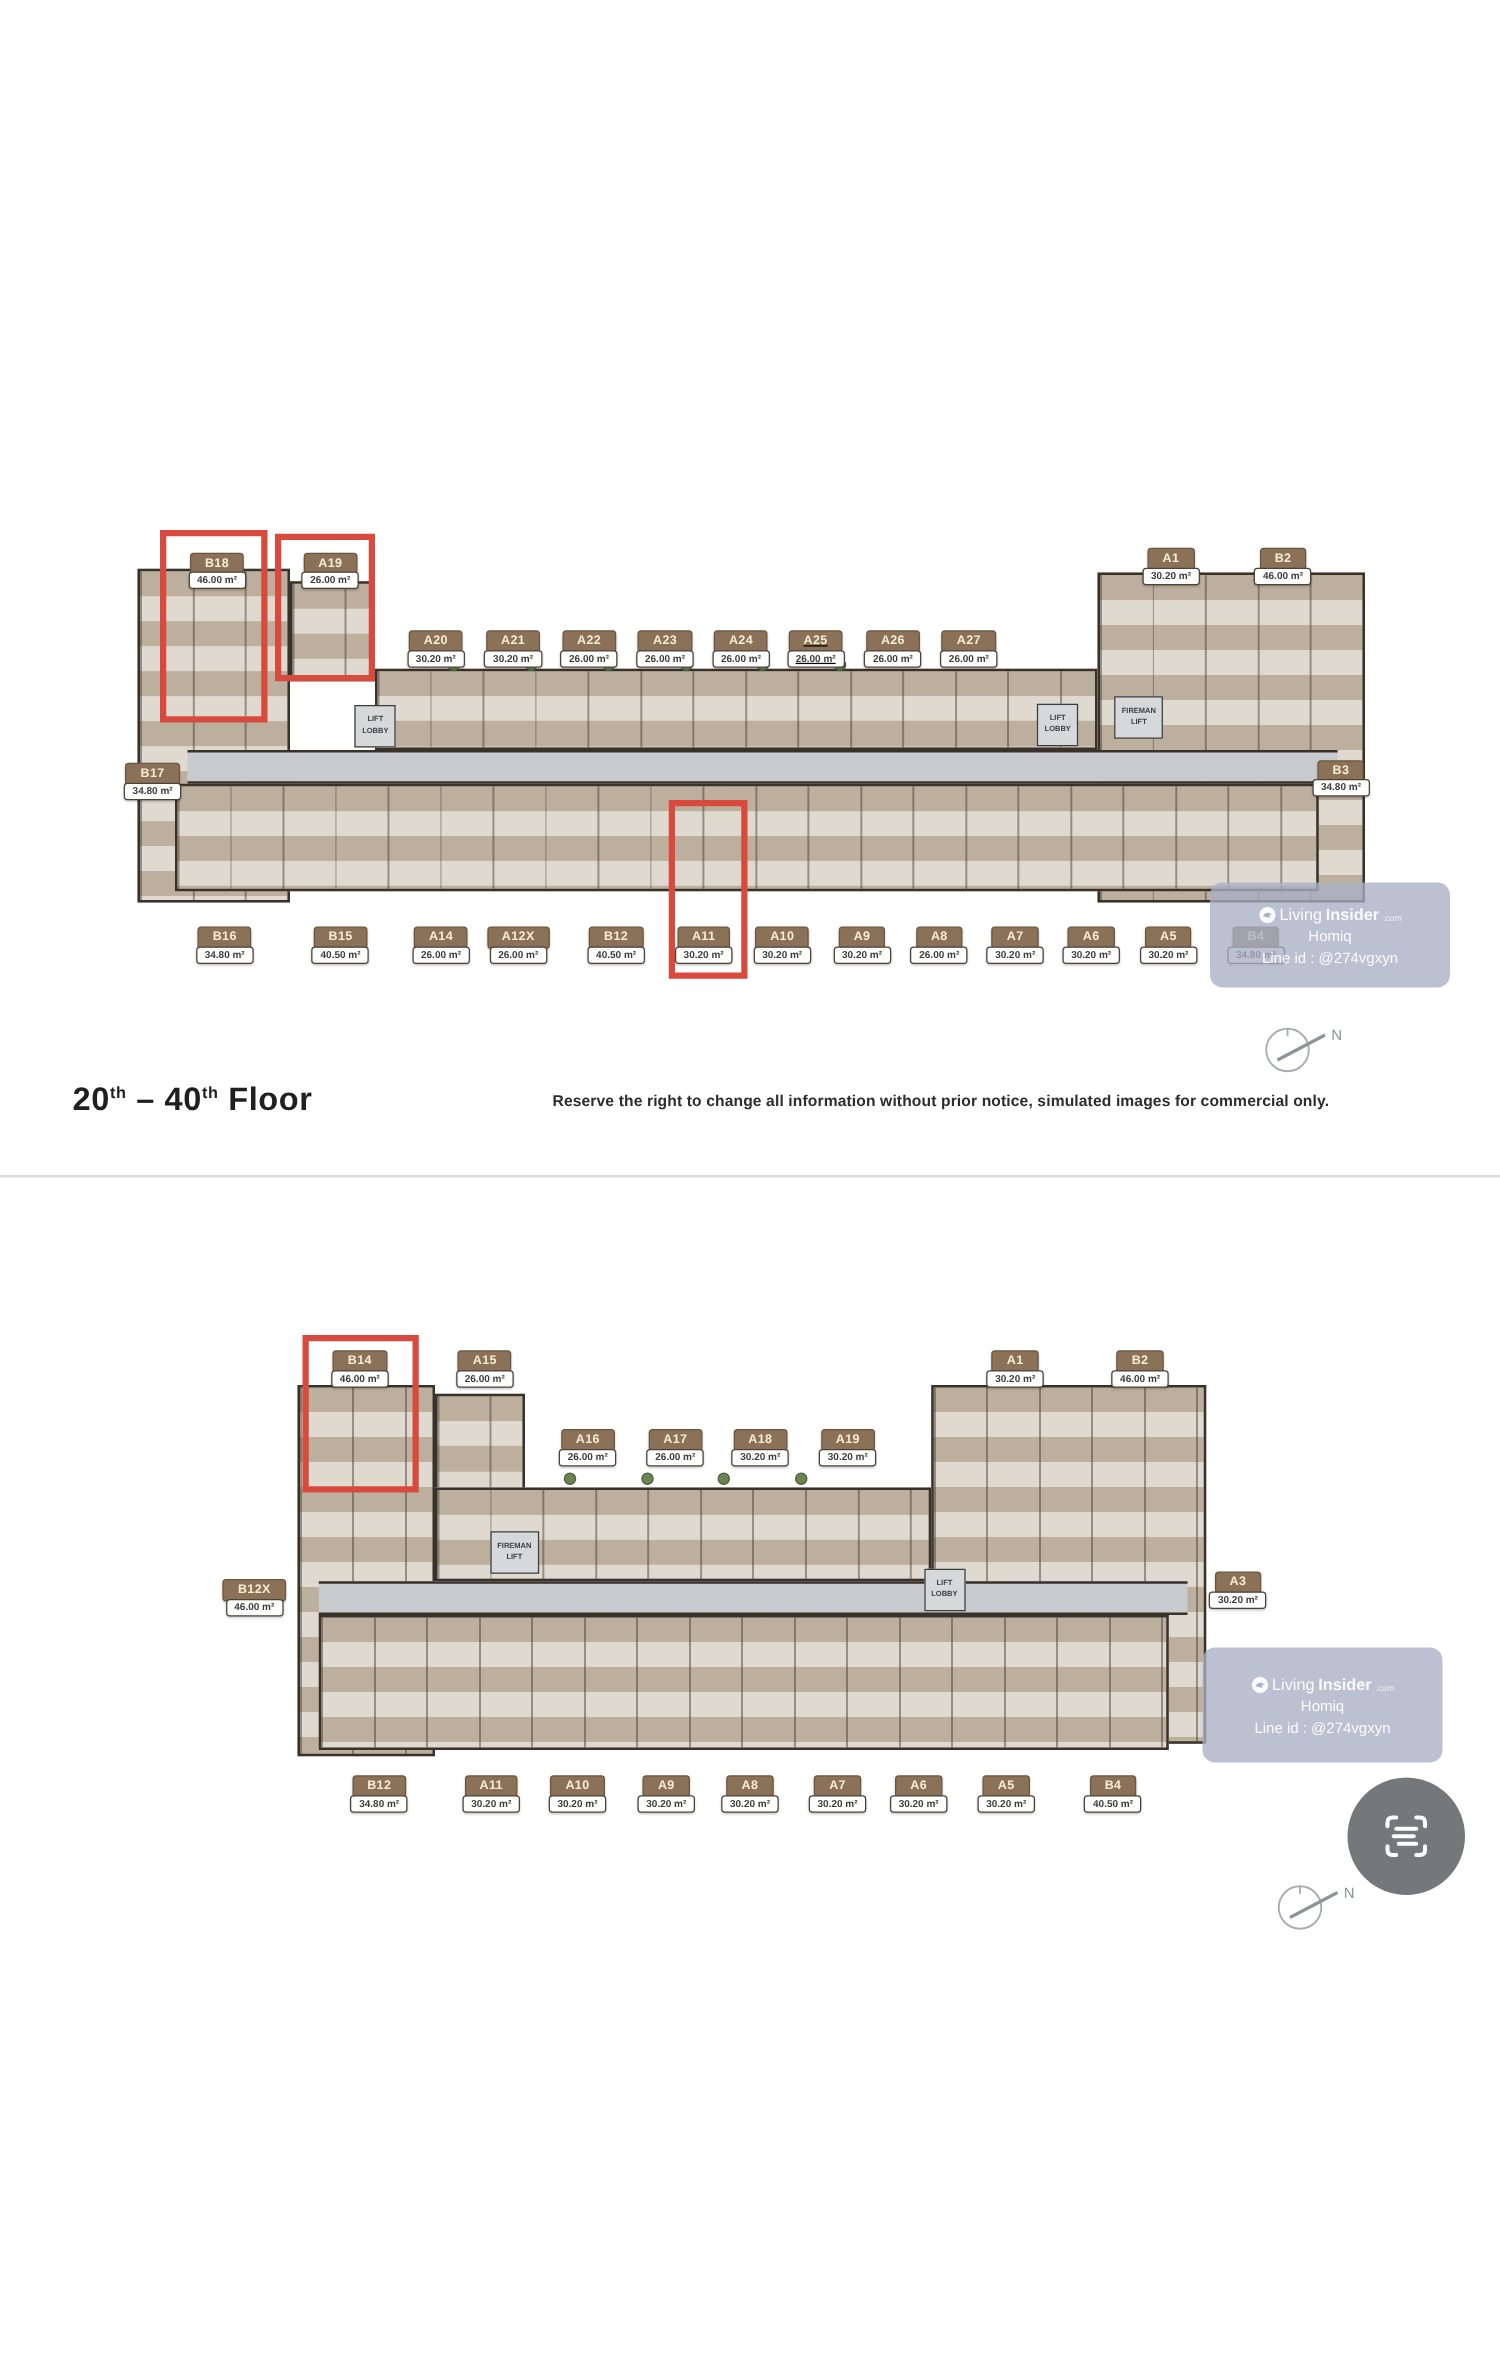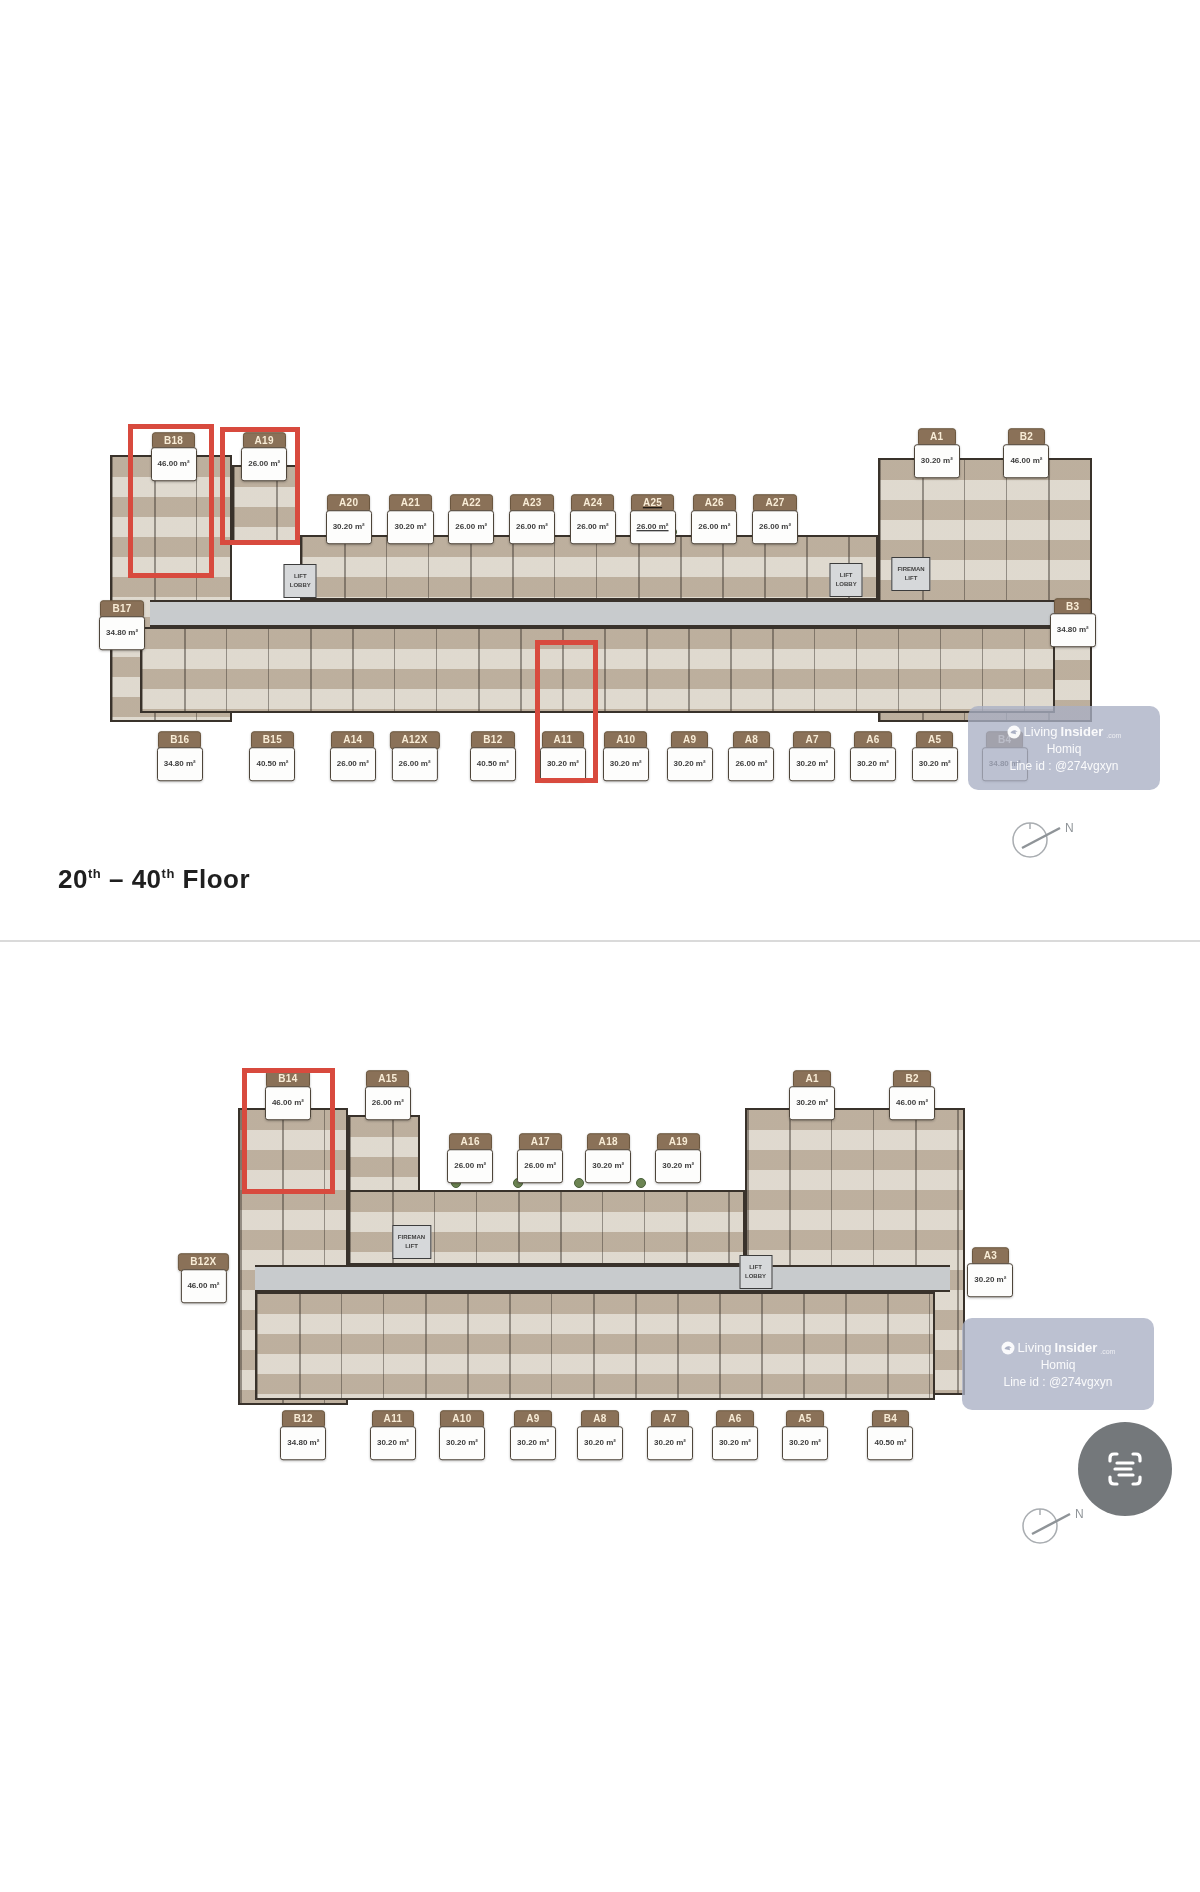--- a/index.html
+++ b/index.html
@@ -11,21 +11,21 @@
     background:
       repeating-linear-gradient(90deg, rgba(57,50,43,.45) 0 1.5px, transparent 1.5px 42px),
       repeating-linear-gradient(180deg, rgba(148,123,98,.30) 0 20px, rgba(250,248,244,.38) 20px 40px),
       #cfc6b8;}
   .corridor{position:absolute;box-sizing:border-box;background:#c8cbcd;
     border-top:2px solid #39322b;border-bottom:2px solid #39322b;z-index:2;}
   .unit-badge{position:absolute;transform:translate(-50%,-50%);display:flex;flex-direction:column;
     align-items:center;z-index:4;filter:drop-shadow(0 1px 1px rgba(0,0,0,.25));}
   .unit-id{background:#8a7158;color:#f8ecd6;font-size:10px;font-weight:bold;letter-spacing:.3px;
     padding:2px 11px;border-radius:3px;border:1px solid #6b573f;line-height:1.15;white-space:nowrap;}
-  .unit-area{background:#fdfdfc;color:#3c3c3c;font-size:8px;font-weight:bold;padding:11px 6px;
+  .unit-area{background:#fdfdfc;color:#3c3c3c;font-size:8px;font-weight:bold;padding:1px 6px;
     border-radius:3px;border:1px solid #4c4338;margin-top:-2px;line-height:1.25;white-space:nowrap;}
   .highlight-box{position:absolute;border:5px solid #d84a3e;z-index:5;box-sizing:border-box;}
   .lift-label{position:absolute;transform:translate(-50%,-50%);background:#d6d8da;border:1.5px solid #3c3c3c;
     color:#3f3f3f;font-size:6px;font-weight:bold;text-align:center;white-space:pre-line;
     padding:7px 5px;line-height:1.5;z-index:3;}
   .plant{position:absolute;width:8px;height:8px;border-radius:50%;background:#6c8452;
     border:1px solid #49603a;z-index:3;transform:translate(-50%,-50%);}
   .caption{position:absolute;left:58px;top:864px;font-size:26px;font-weight:600;color:#1f1f1f;letter-spacing:.5px;}
   .caption sup{font-size:13px;font-weight:600;}
   .disclaimer{position:absolute;left:442px;top:874px;width:724px;margin:0;font-size:12.5px;
@@ -179,20 +179,21 @@
       </div>
       <div class="unit-badge" style="left: 89.3%; top: 76.4%;">
         <div class="unit-id">B4</div>
         <div class="unit-area">34.80 m²</div>
       </div>
     </section>
 
   <div class="caption">
     <span>20</span><sup>th</sup><span> – </span><span>40</span><sup>th</sup><span> Floor</span>
   </div>
+  <p class="disclaimer">Reserve the right to change all information without prior notice, simulated images for commercial only.</p>
 
   <div class="divider"></div>
 
   <section class="plan" id="plan-1">
     <div class="blk" style="left:14.9%;top:9.6%;width:10.6%;height:59.4%"></div>
     <div class="blk" style="left:25.5%;top:11%;width:7%;height:17%"></div>
     <div class="blk" style="left:25.5%;top:26%;width:38.6%;height:15%"></div>
     <div class="blk" style="left:64.1%;top:9.6%;width:21.3%;height:57.4%"></div>
     <div class="corridor" style="left:16.5%;top:41%;width:67.5%;height:5.4%"></div>
     <div class="blk" style="left:16.5%;top:46.4%;width:66%;height:21.6%"></div>

